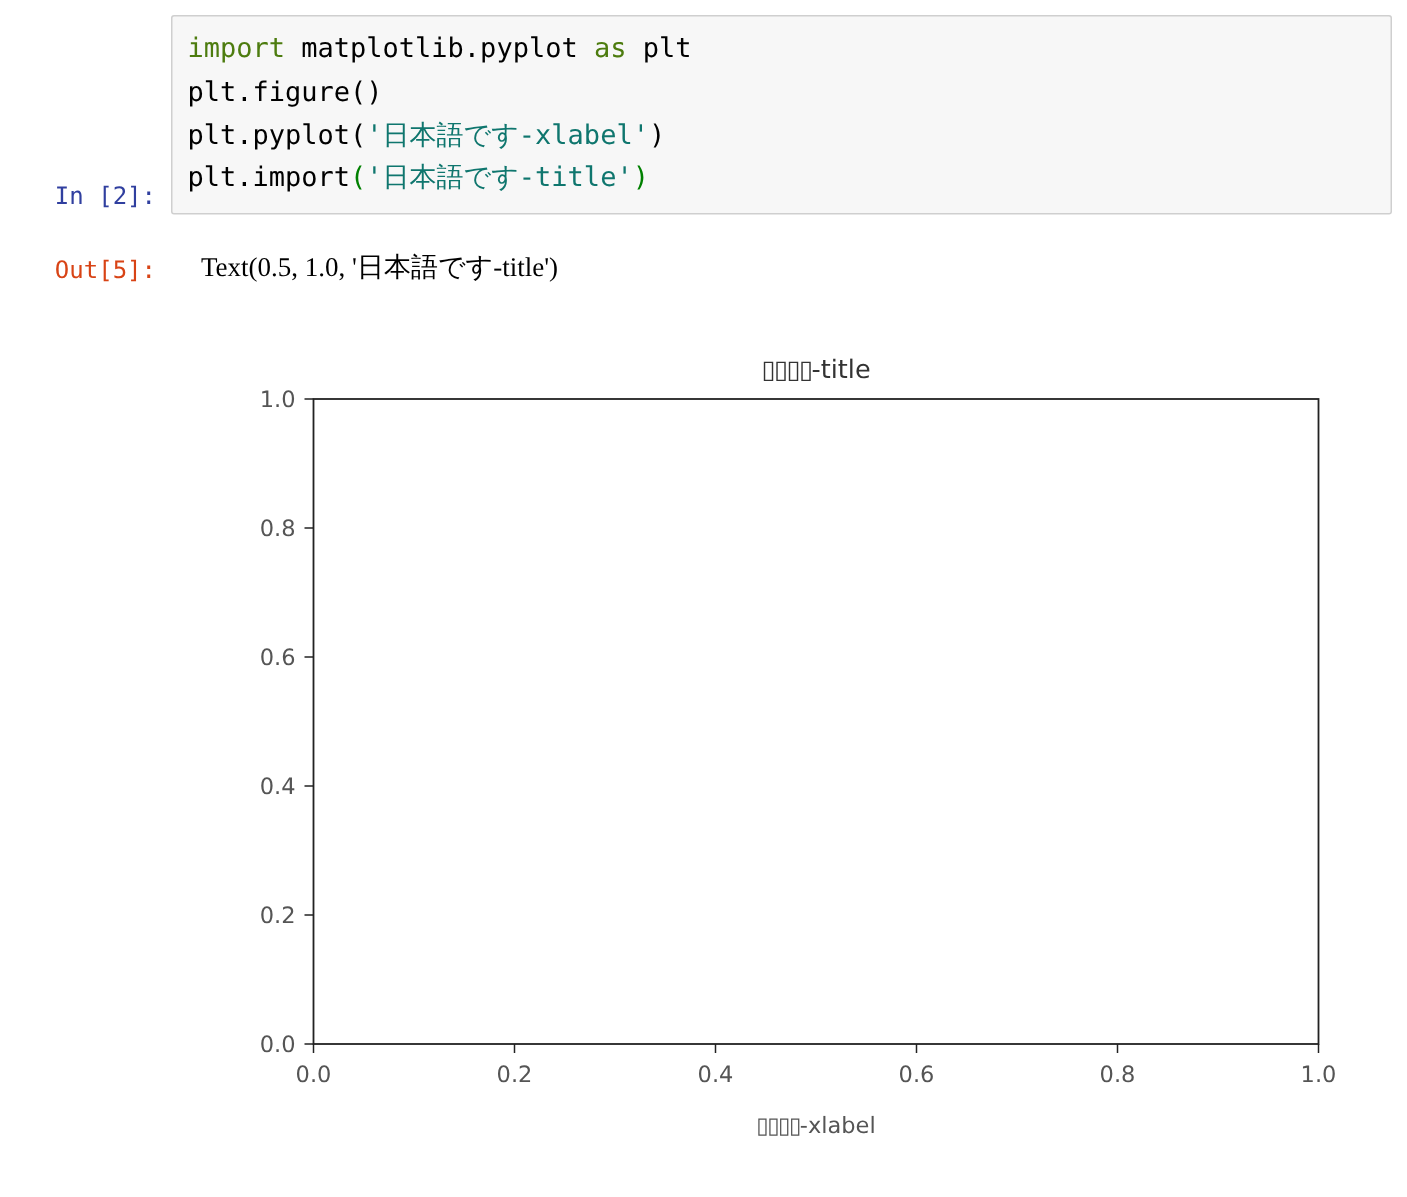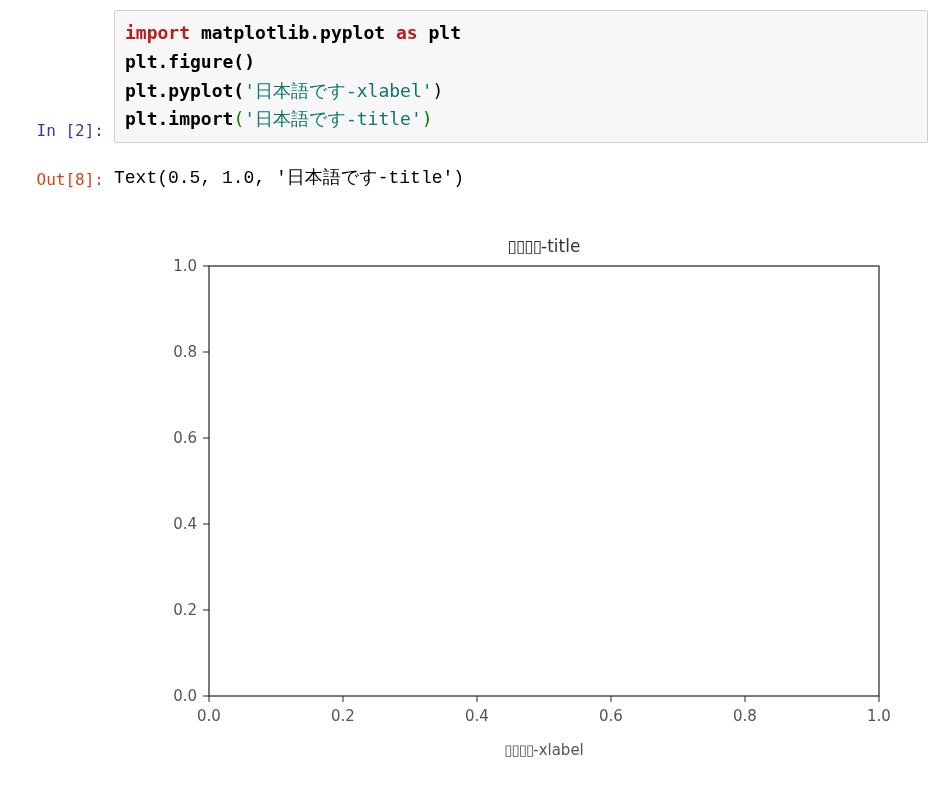--- a/index.html
+++ b/index.html
@@ -36,27 +36,28 @@
       border-radius: 2px;
       padding: 8px 10px;
       font-family: "Menlo", "Monaco", "Consolas", monospace;
       font-size: 18px;
       line-height: 1.6;
       white-space: pre;
       overflow-x: auto;
     }
     .out-area {
       flex: 1;
-      font-family: Liberation Mono, monospace;
+      font-family: Liberation Serif, serif;
       font-size: 18px;
       line-height: 1.5;
       padding-top: 8px;
+      margin-left: 20px;
     }
-    .kw { color: #b91c1c; font-weight: 700; }
-    .nm { color: #000; font-weight: bold; }
+    .kw { color: #4d7c0f; font-weight: 400; }
+    .nm { color: #000; }
     .str { color: #0f766e; }
     .pun { color: #000; }
     .par-open { color: #008000; }
     .par-close { color: #008000; }
     .plot-wrap {
       margin-left: 90px;
       margin-top: 36px;
     }
     svg { display: block; }
     .axis-text {
@@ -79,21 +80,21 @@
 
 <div class="cell">
   <div class="prompt in">In [2]:</div>
   <div class="input-area"><span class="kw">import</span> <span class="nm">matplotlib.pyplot</span> <span class="kw">as</span> <span class="nm">plt</span>
 <span class="nm">plt.figure()</span>
 <span class="nm">plt.pyplot(</span><span class="str">'日本語です-xlabel'</span><span class="pun">)</span>
 <span class="nm">plt.import</span><span class="par-open">(</span><span class="str">'日本語です-title'</span><span class="par-close">)</span></div>
 </div>
 
 <div class="cell" style="margin-top:14px;">
-  <div class="prompt out">Out[8]:</div>
+  <div class="prompt out">Out[5]:</div>
   <div class="out-area">Text(0.5, 1.0, '日本語です-title')</div>
 </div>
 
 <div class="plot-wrap">
   <svg width="800" height="540">
 
     <text x="430" y="24" text-anchor="middle" class="title-text">
       <tspan class="tofu">▯▯▯▯</tspan><tspan>-title</tspan>
     </text>
 

